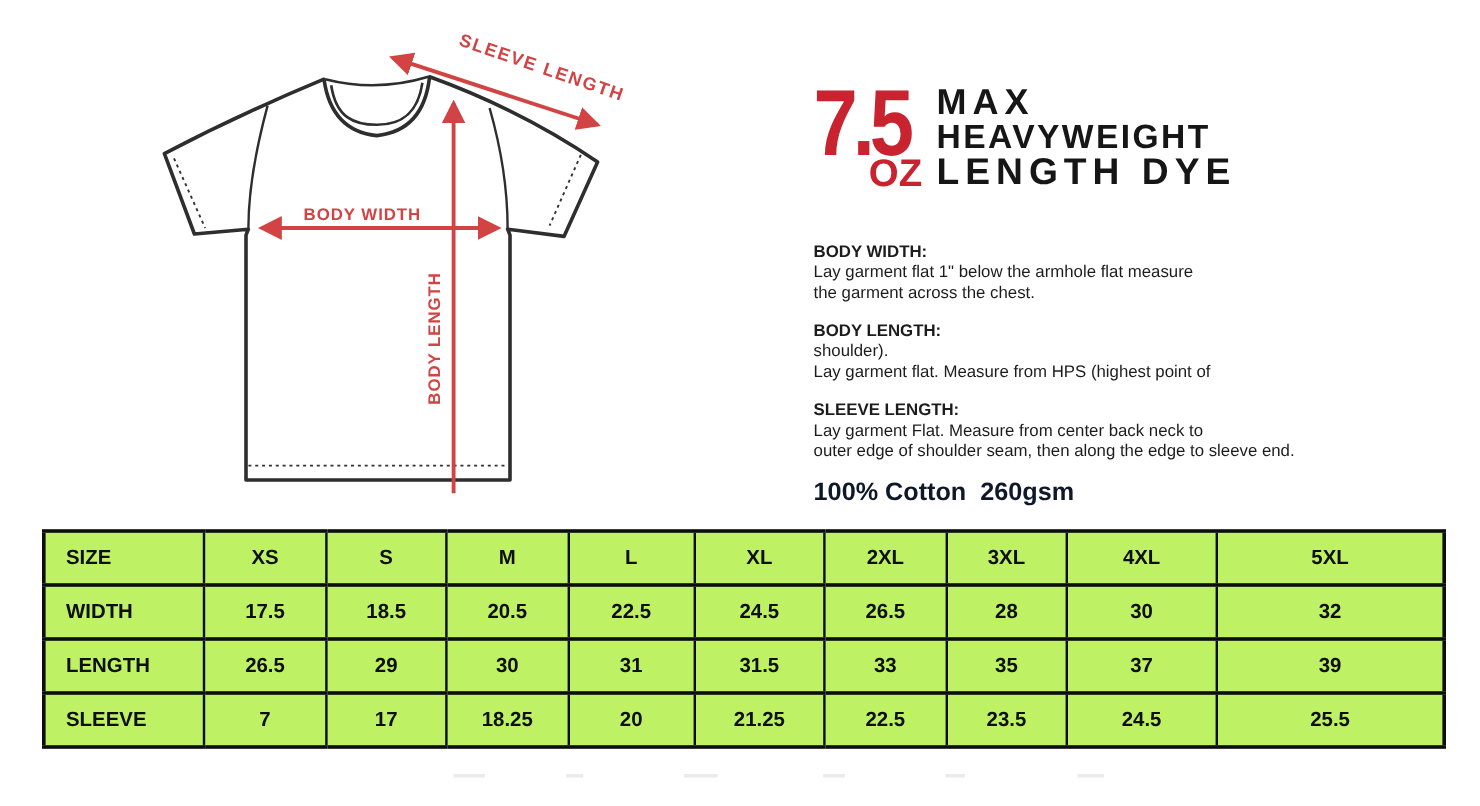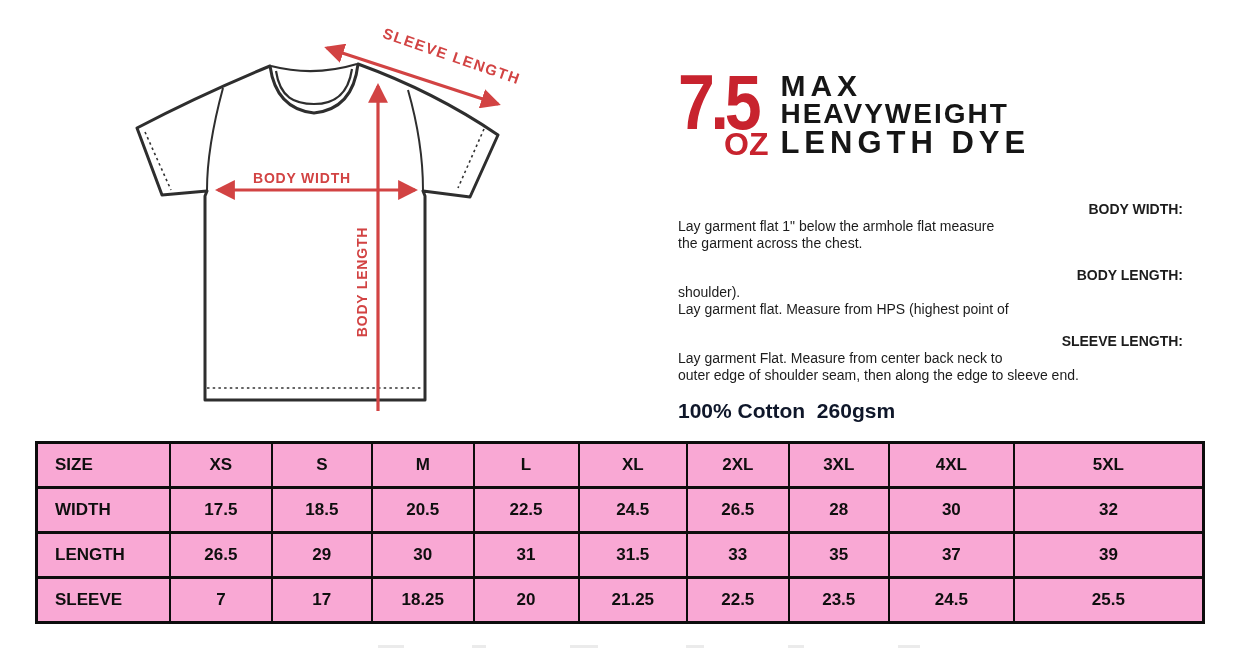--- a/index.html
+++ b/index.html
@@ -21,32 +21,32 @@
               transform:scaleX(.85); transform-origin:left top; }
   .logo-oz  { display:block; text-align:right; font-size:32px; line-height:25px;
               letter-spacing:0; padding-right:3px; }
   .logo-text { color:#161616; font-weight:bold; padding-top:3px; }
   .logo-line1 { font-size:30px; line-height:26px; letter-spacing:5px; }
   .logo-line2 { font-size:28px; line-height:29px; letter-spacing:2px; }
   .logo-line3 { font-size:31px; line-height:30px; letter-spacing:5px; }
 
   
   .section { margin-bottom:15px; color:#1c1c1c; }
-  .section-heading { font-weight:bold; font-size:14px; line-height:17px;text-align:right; }
+  .section-heading { font-weight:bold; font-size:14px; line-height:17px; }
   .section-line { font-size:14px; line-height:17px; }
   .material { font-weight:bold; font-size:21px; color:#0f172a; margin-top:9px; white-space:pre; }
 
   
   .table-wrap { position:absolute; left:35px; top:441px; width:1170px; }
   table.size-table { border-collapse:collapse; width:100%; table-layout:fixed;
                      border:3px solid #0d0d0d; }
   table.size-table th, table.size-table td {
     border:solid #0d0d0d; border-width:3px 2px; height:45px;
     font-size:17px; font-weight:bold; color:#0f0f0f; text-align:center;
-    vertical-align:middle; background:#f9a8d4;
+    vertical-align:middle; background:#bef264;
   }
   table.size-table .row-label { text-align:left; padding-left:17px; }
   col.c-size{width:11.45%} col.c-xs{width:8.7%} col.c-s{width:8.6%} col.c-m{width:8.7%}
   col.c-l{width:9.0%} col.c-xl{width:9.3%} col.c-2xl{width:8.7%} col.c-3xl{width:8.6%}
   col.c-4xl{width:10.7%} col.c-5xl{width:16.25%}
 
   
   .artifact { position:absolute; height:3px; background:#ebebeb; top:645px; }
   .a1{left:378px;width:26px} .a2{left:472px;width:14px} .a3{left:570px;width:28px}
   .a4{left:686px;width:18px} .a5{left:788px;width:16px} .a6{left:898px;width:22px}

